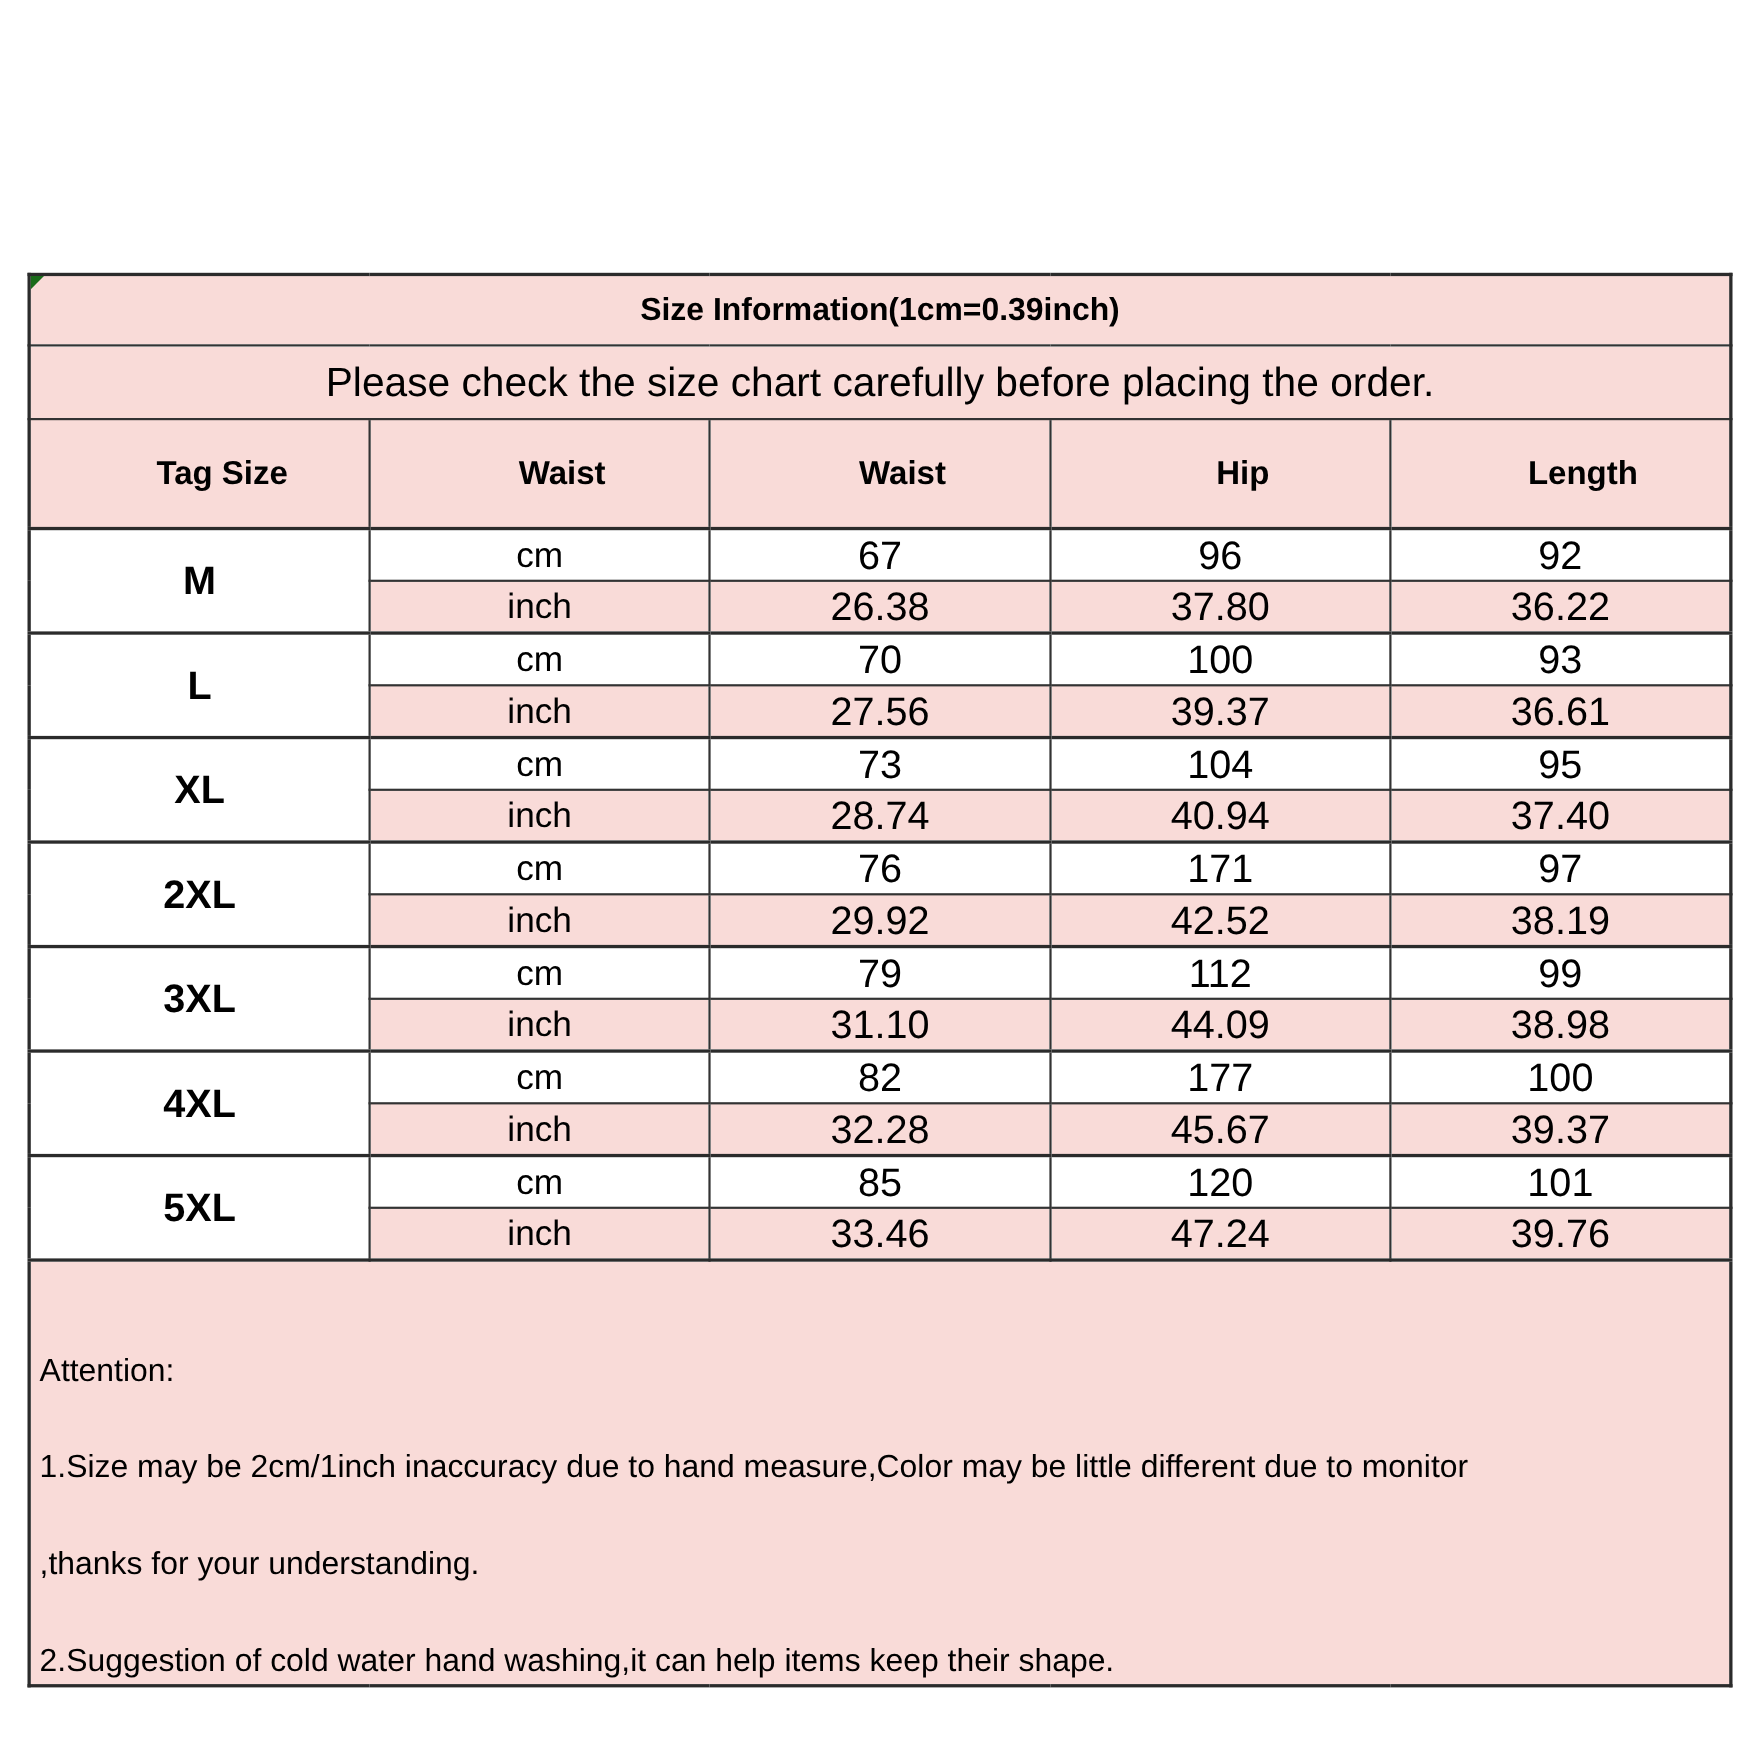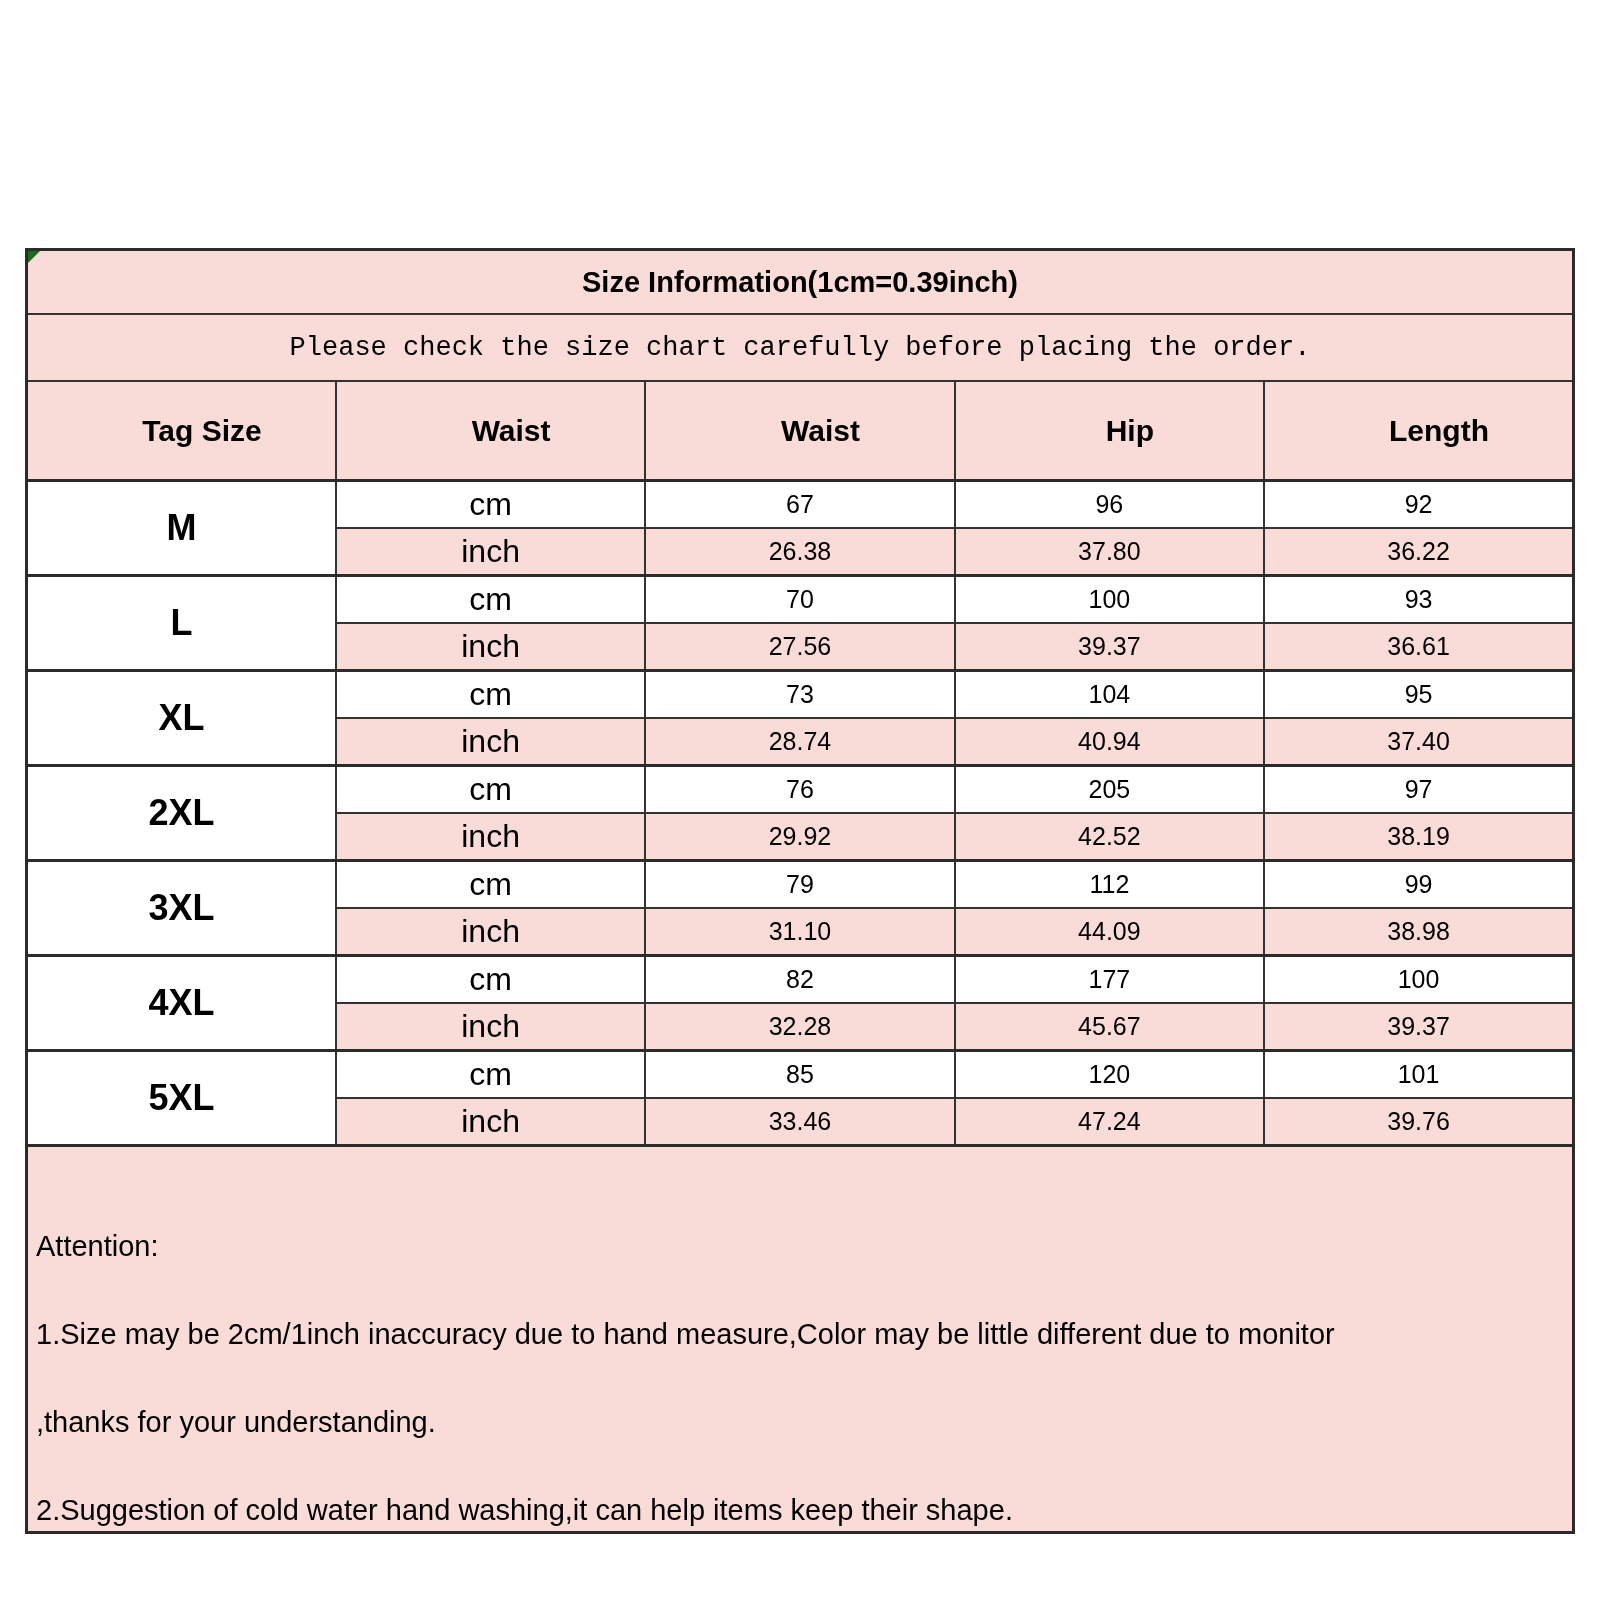--- a/index.html
+++ b/index.html
@@ -48,43 +48,42 @@
   }
   .row-title td{
     height:62px;
     background:var(--pink);
     font-weight:bold;
     font-size:29px;
   }
   .row-subtitle td{
     height:65px;
     background:var(--pink);
-    font-size:27px;
-    font-family:Liberation Mono, monospace;
+    font-size:37px;
   }
   .size-table thead th{
     height:97px;
     background:var(--pink);
     font-weight:bold;
     font-size:30px;
     border-bottom:3px solid var(--border-heavy);
     padding-left:41px;
   }
   .size-table tbody td{height:45px;}
   .size-cell{
     background:var(--white);
     font-weight:bold;
     font-size:36px;
   }
   .row-cm td{background:var(--white);}
   .row-cm td.size-cell{background:var(--white);}
   .row-inch td{background:var(--pink);}
   .group-start td{border-top:3px solid var(--border-heavy);}
   .unit-cell{font-size:32px;margin-left:37px;}
-  .num-cell{font-size:25px;}
+  .num-cell{font-size:36px;}
   .row-attention td{
     background:var(--pink);
     border-top:3px solid var(--border-heavy);
     height:197px;
     text-align:left;
     vertical-align:top;
     padding:32px 10px 0 8px;
   }
   .attention-line{
     font-size:29px;
@@ -159,21 +158,21 @@
           <tr class="row-inch">
             <td class="unit-cell">inch</td>
             <td class="num-cell">28.74</td>
             <td class="num-cell">40.94</td>
             <td class="num-cell">37.40</td>
           </tr>
           <tr class="row-cm group-start">
             <td class="size-cell" rowspan="2">2XL</td>
             <td class="unit-cell">cm</td>
             <td class="num-cell">76</td>
-            <td class="num-cell">205</td>
+            <td class="num-cell">171</td>
             <td class="num-cell">97</td>
           </tr>
           <tr class="row-inch">
             <td class="unit-cell">inch</td>
             <td class="num-cell">29.92</td>
             <td class="num-cell">42.52</td>
             <td class="num-cell">38.19</td>
           </tr>
           <tr class="row-cm group-start">
             <td class="size-cell" rowspan="2">3XL</td>

